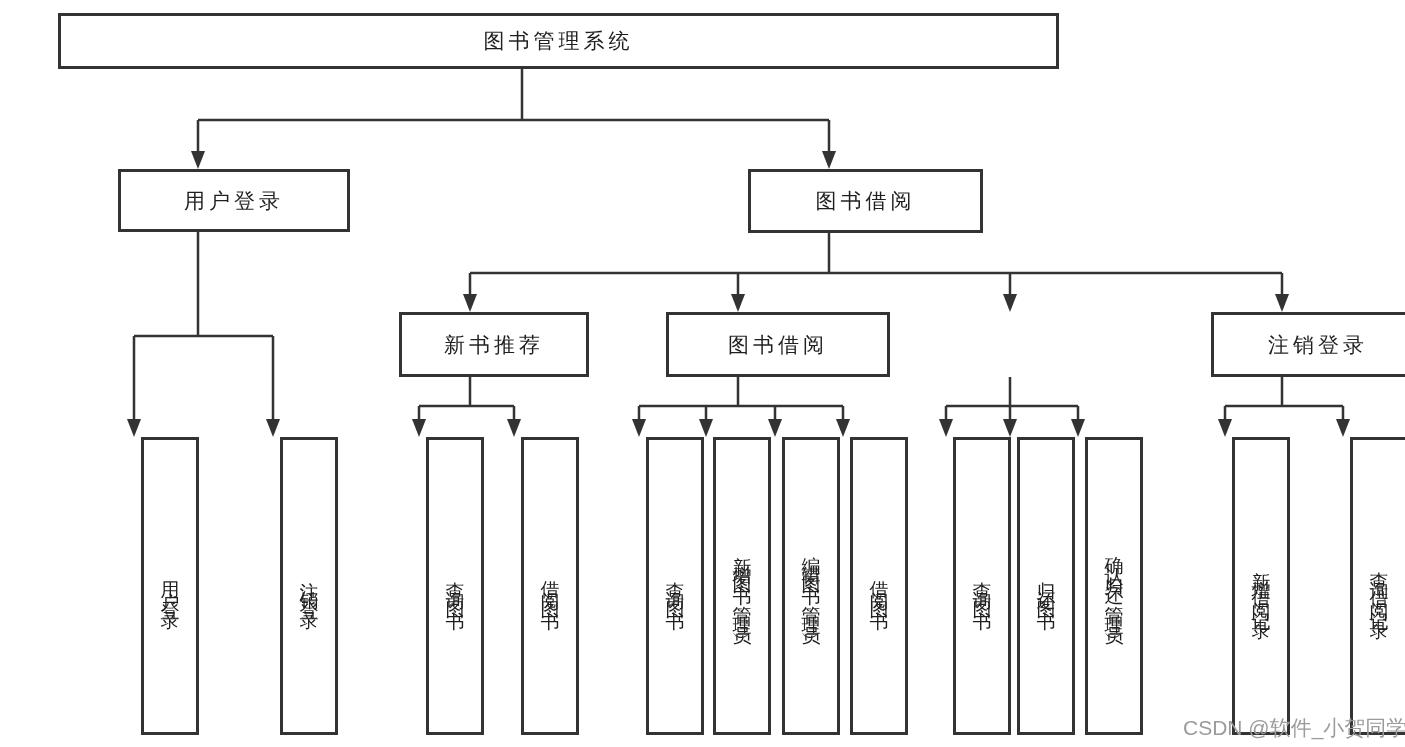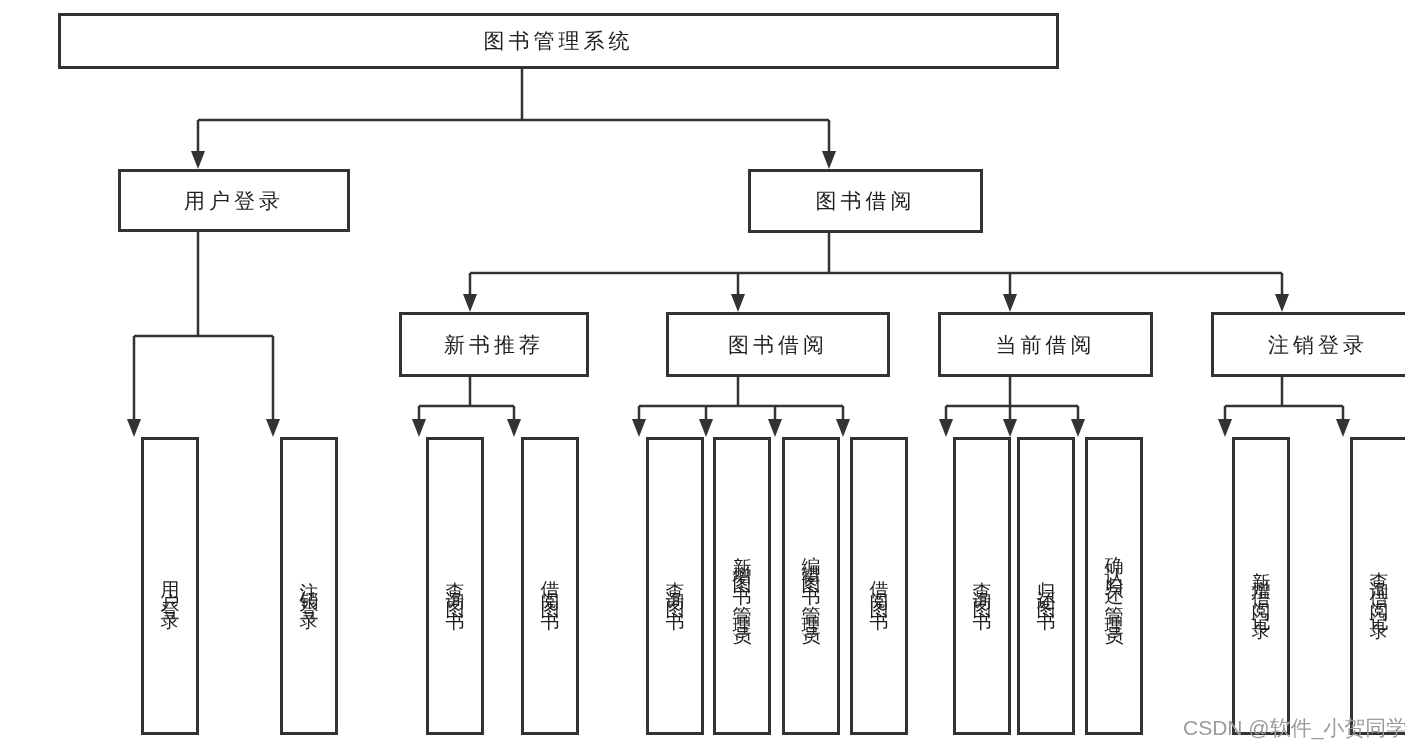--- a/index.html
+++ b/index.html
@@ -133,23 +133,20 @@
   <div class="node lv2b">
     <span>图书借阅</span>
   </div>
 
   <div class="node lv3 lv3a">
     <span>新书推荐</span>
   </div>
   <div class="node lv3 lv3b">
     <span>图书借阅</span>
   </div>
-  <div class="node lv3 lv3c">
-    <span>当前借阅</span>
-  </div>
   <div class="node lv3 lv3d">
     <span>注销登录</span>
   </div>
 
   <div class="node leaf p1">
       <span>用户登录</span>
     </div>
   <div class="node leaf p2">
       <span>注销登录</span>
     </div>

